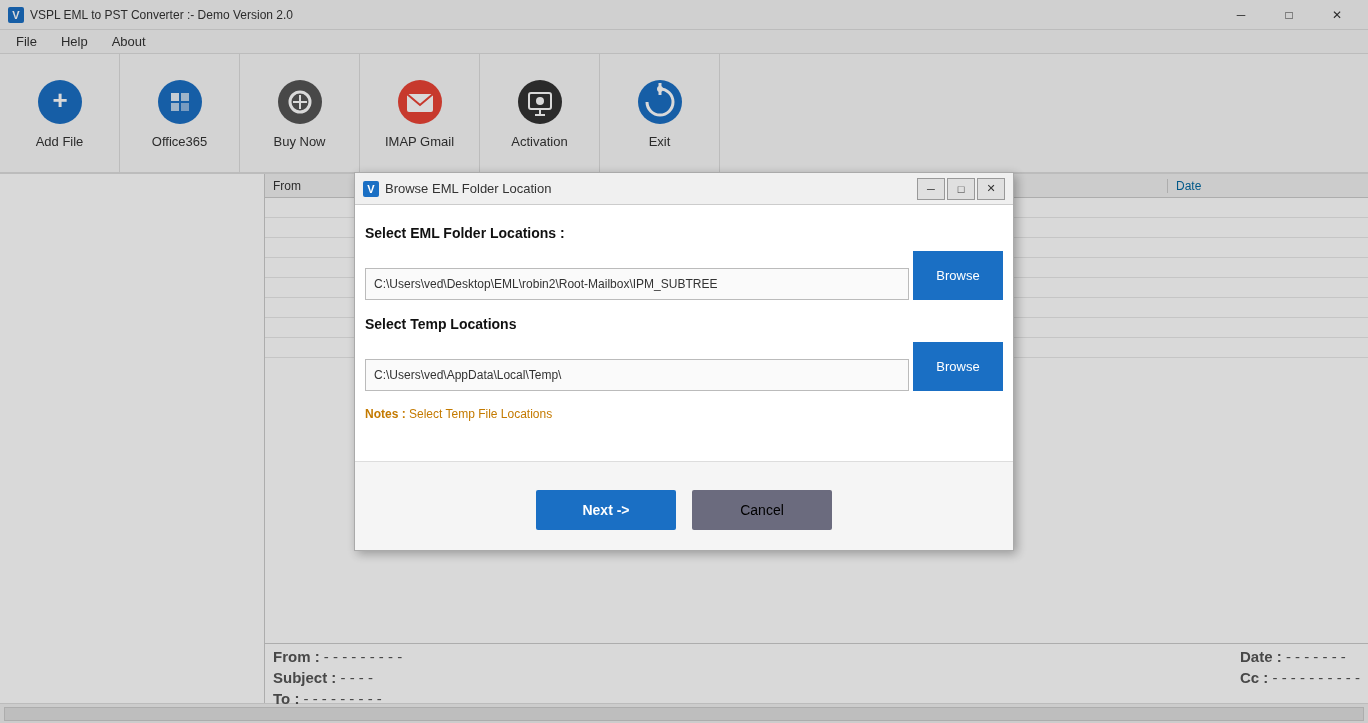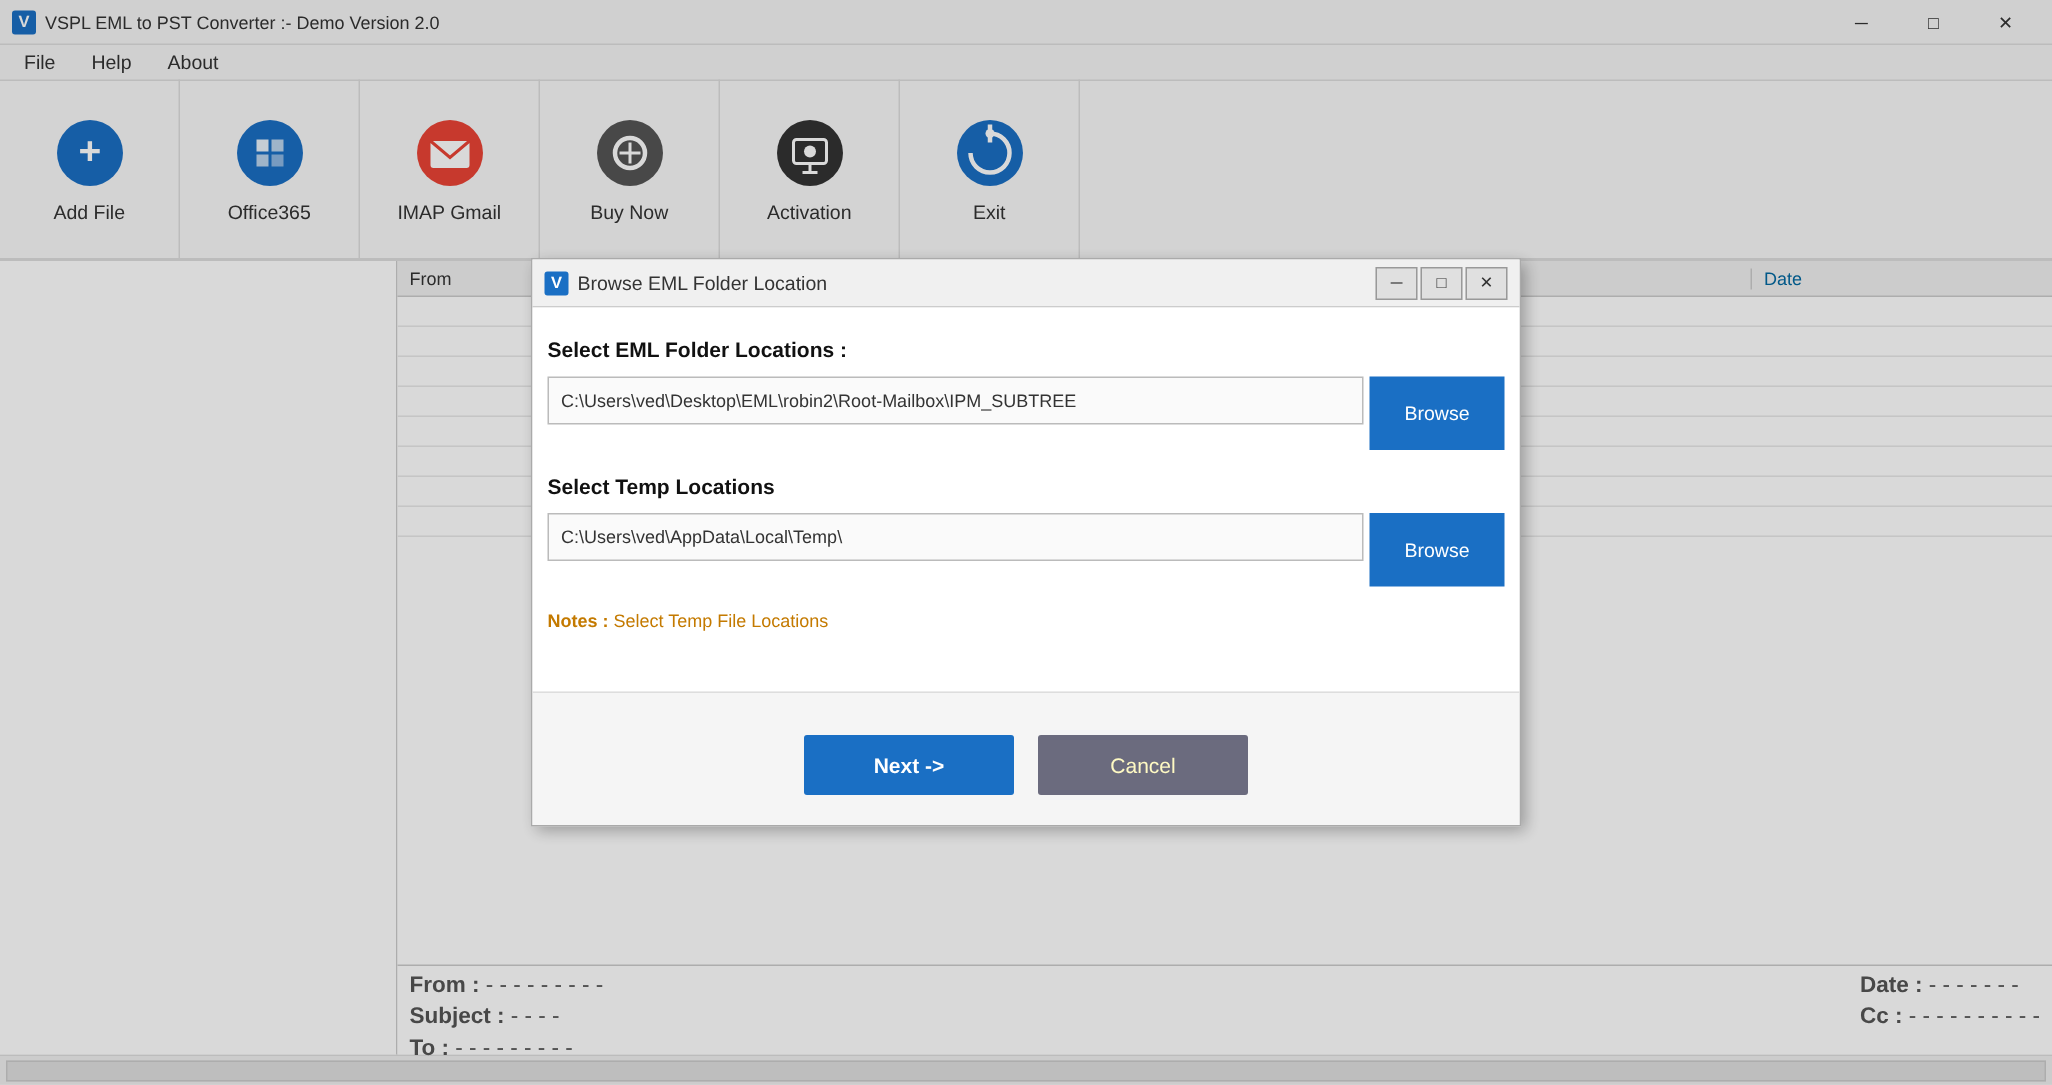--- a/index.html
+++ b/index.html
@@ -229,21 +229,21 @@
       background: white;
     }
     .section-title {
       font-size: 14px;
       font-weight: 600;
       color: #111;
       margin-bottom: 10px;
     }
     .input-row {
       display: flex;
-      align-items: flex-start;
+      align-items: flex-end;
       gap: 4px;
       margin-bottom: 16px;
     }
     .path-input {
       flex: 1;
       height: 32px;
       border: 1px solid #bbb;
       padding: 0 8px;
       font-size: 12px;
       color: #333;
@@ -280,21 +280,21 @@
       border: none;
       cursor: pointer;
       font-size: 14px;
       font-weight: 600;
       border-radius: 2px;
     }
     .cancel-btn {
       width: 140px;
       height: 40px;
       background: #6b6b7e;
-      color: #fef9c3;
+      color: #000000;
       border: none;
       cursor: pointer;
       font-size: 14px;
       font-weight: 500;
       border-radius: 2px;
     }
 
     
     .v-logo {
       width: 16px;
@@ -352,38 +352,38 @@
         <rect x="14" y="24" width="8" height="8" fill="white" opacity="0.7"></rect>
         <rect x="24" y="24" width="8" height="8" fill="white" opacity="0.5"></rect>
       </svg>
     </div>
     <span>Office365</span>
   </button>
 
   <button class="toolbar-btn">
     <div class="toolbar-icon">
       <svg width="46" height="46" viewBox="0 0 46 46">
-        <circle cx="23" cy="23" r="22" fill="#ea4335"></circle>
-        <rect x="10" y="15" width="26" height="18" rx="2" fill="white"></rect>
-        <polyline points="10,15 23,26 36,15" fill="none" stroke="#ea4335" stroke-width="2"></polyline>
-      </svg>
-    </div>
-    <span>IMAP Gmail</span>
-  </button>
-
-  <button class="toolbar-btn">
-    <div class="toolbar-icon">
-      <svg width="46" height="46" viewBox="0 0 46 46">
         <circle cx="23" cy="23" r="22" fill="#555"></circle>
         <circle cx="23" cy="23" r="10" fill="none" stroke="white" stroke-width="3"></circle>
         <line x1="23" y1="16" x2="23" y2="30" stroke="white" stroke-width="2"></line>
         <line x1="16" y1="23" x2="30" y2="23" stroke="white" stroke-width="2"></line>
       </svg>
     </div>
     <span>Buy Now</span>
+  </button>
+
+  <button class="toolbar-btn">
+    <div class="toolbar-icon">
+      <svg width="46" height="46" viewBox="0 0 46 46">
+        <circle cx="23" cy="23" r="22" fill="#ea4335"></circle>
+        <rect x="10" y="15" width="26" height="18" rx="2" fill="white"></rect>
+        <polyline points="10,15 23,26 36,15" fill="none" stroke="#ea4335" stroke-width="2"></polyline>
+      </svg>
+    </div>
+    <span>IMAP Gmail</span>
   </button>
 
   <button class="toolbar-btn">
     <div class="toolbar-icon">
       <svg width="46" height="46" viewBox="0 0 46 46">
         <circle cx="23" cy="23" r="22" fill="#333"></circle>
         <rect x="12" y="14" width="22" height="16" rx="2" fill="none" stroke="white" stroke-width="2"></rect>
         <circle cx="23" cy="22" r="4" fill="white"></circle>
         <line x1="23" y1="30" x2="23" y2="36" stroke="white" stroke-width="2"></line>
         <line x1="18" y1="36" x2="28" y2="36" stroke="white" stroke-width="2"></line>

